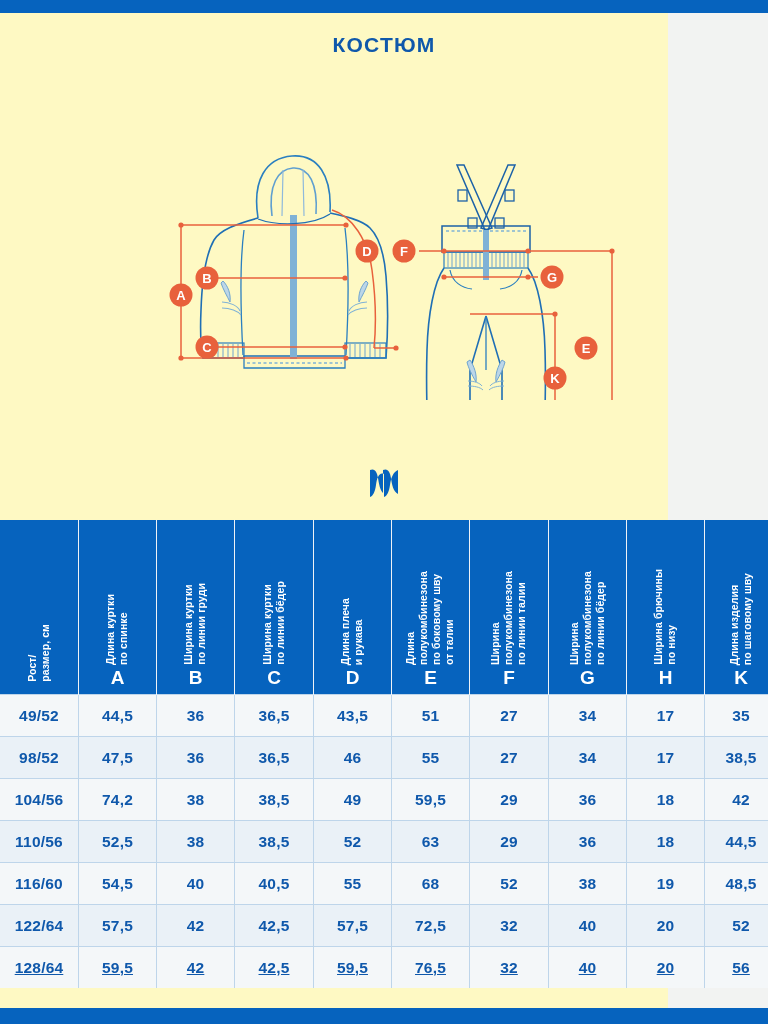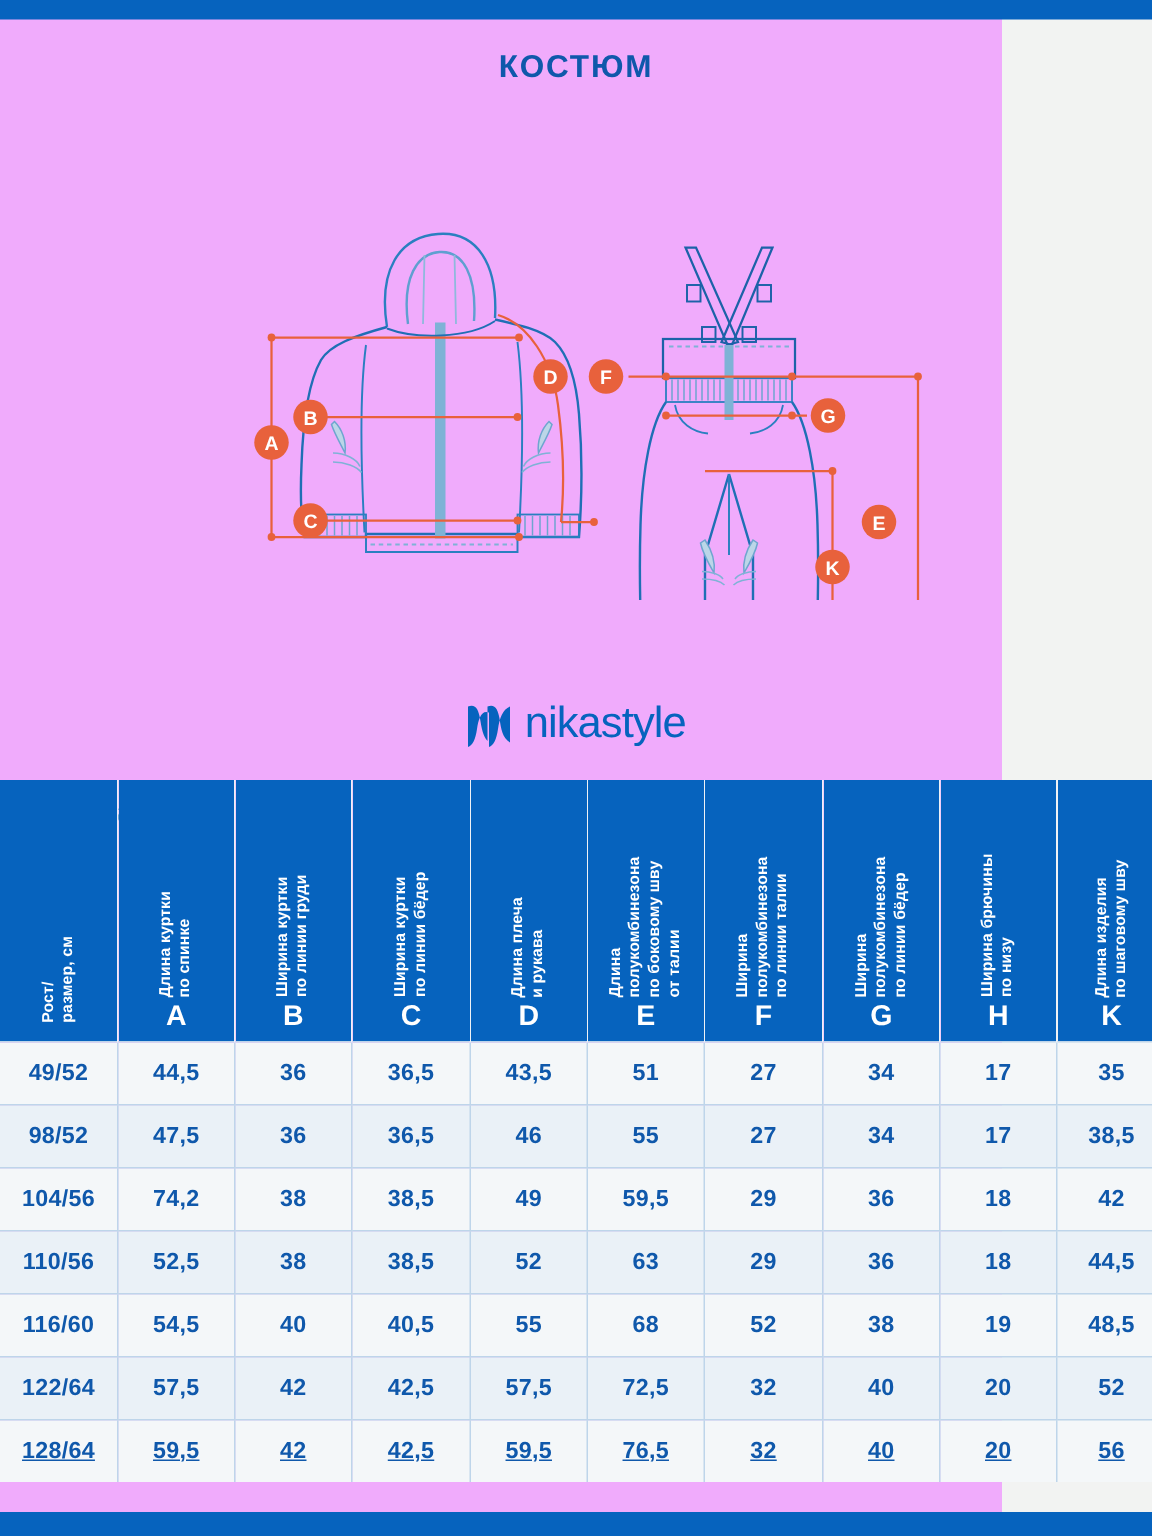--- a/index.html
+++ b/index.html
@@ -2,21 +2,21 @@
 <html><head>
 <meta charset="utf-8">
 <style>
   html,body{margin:0;padding:0;}
   body{
     width:768px;height:1024px;
     background:#f2f3f2;
     font-family:"Liberation Sans","DejaVu Sans",sans-serif;
     overflow:hidden;position:relative;
   }
-  .page{position:relative;width:668px;height:1024px;background:#f0abfc;}
+  .page{position:relative;width:668px;height:1024px;background:#fef9c3;}
   .bar-top{position:absolute;left:0;top:0;width:768px;height:13px;background:#0663be;}
   .bar-bottom{position:absolute;left:0;top:1008px;width:768px;height:16px;background:#0663be;}
 
   .title{
     position:absolute;left:0;top:33px;width:768px;text-align:center;
     font-size:21px;font-weight:bold;color:#0f58ab;letter-spacing:1.2px;
   }
 
   .diagram{position:absolute;left:0;top:70px;width:768px;height:330px;}
   .diagram svg{display:block;}
@@ -227,21 +227,20 @@
     </svg>
   </div>
 
   <div class="article">7м1026</div>
 
   <div class="logo">
     <svg class="logo-mark" viewBox="0 0 30 32">
       <path d="M1 4 C6 2 8 6 9 12 C10 18 11 24 14 27 L14 4 C19 2 21 6 22 12 C23 19 24 25 29 28
                L29 4 C24 6 22 12 21 19 C20 26 18 30 15 31 L15 8 C10 6 8 12 7 19 C6 26 4 30 1 31Z" fill="#0663be"></path>
     </svg>
-    <span class="logo-text">nikastyle</span>
   </div>
 
   <table class="sizes">
     <thead>
       <tr>
         <th class="th-first" style="width: 78px;">
           <div class="th-inner">
             <div class="th-rot">Рост/
 размер, см</div>
             <div class="th-letter"></div>

